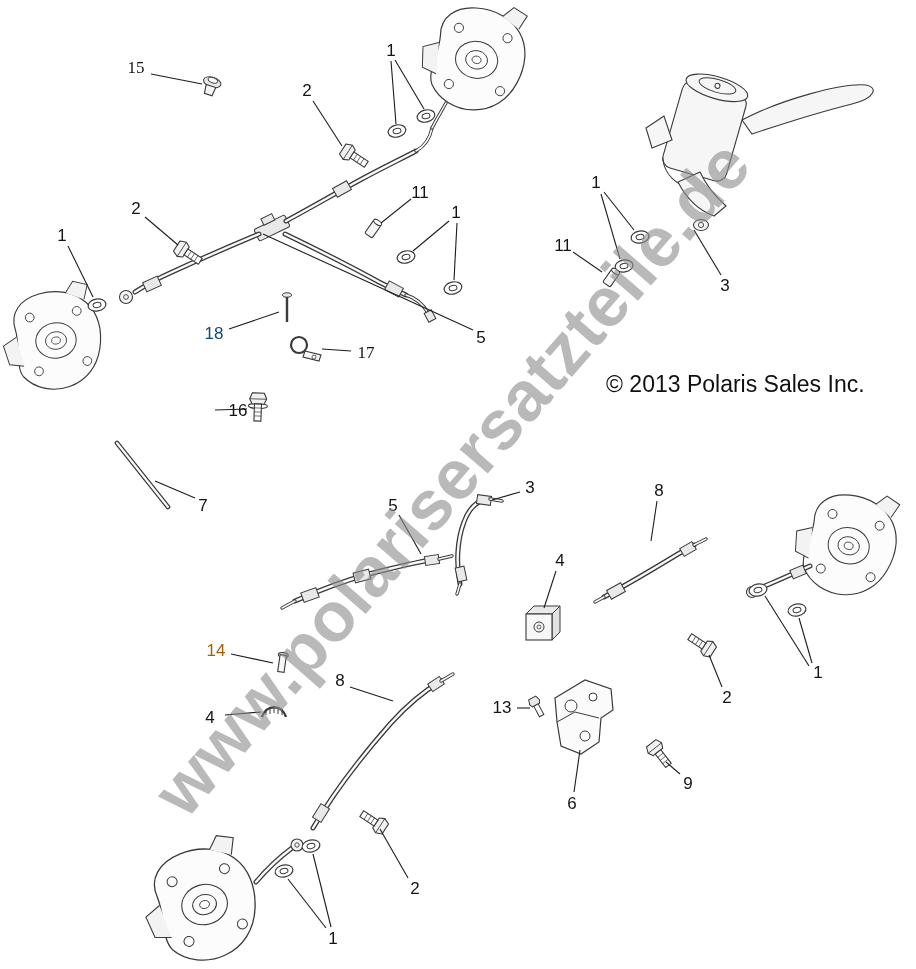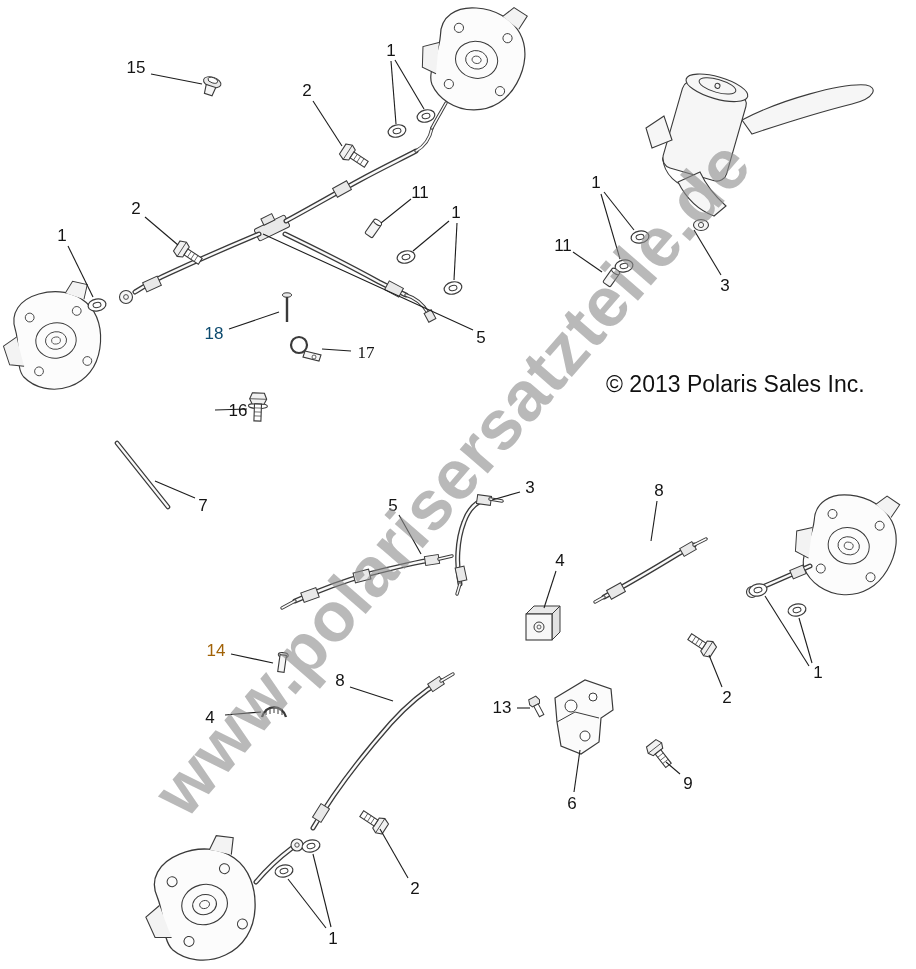--- a/index.html
+++ b/index.html
@@ -297,21 +297,21 @@
     <line x1="812" y1="663" x2="799" y2="618" stroke="#1d1d1d" stroke-width="1.1"></line>
     <line x1="809" y1="666" x2="765" y2="596" stroke="#1d1d1d" stroke-width="1.1"></line>
     <line x1="574" y1="792" x2="580" y2="750" stroke="#1d1d1d" stroke-width="1.1"></line>
     <line x1="680" y1="774" x2="666" y2="762" stroke="#1d1d1d" stroke-width="1.1"></line>
     <line x1="408" y1="878" x2="380" y2="829" stroke="#1d1d1d" stroke-width="1.1"></line>
     <line x1="326" y1="928" x2="288" y2="879" stroke="#1d1d1d" stroke-width="1.1"></line>
     <line x1="331" y1="927" x2="313" y2="854" stroke="#1d1d1d" stroke-width="1.1"></line>
   </svg>
 
 <div id="callout-layer">
-    <div class="callout" style="left: 136px; top: 67px; color: rgb(20, 20, 20);">15</div>
+    <div class="callout" style="left: 136px; top: 67px; color: rgb(20, 20, 20); font-family: Liberation Serif, serif;">15</div>
     <div class="callout" style="left: 307px; top: 90px; color: rgb(20, 20, 20);">2</div>
     <div class="callout" style="left: 391px; top: 50px; color: rgb(20, 20, 20);">1</div>
     <div class="callout" style="left: 420px; top: 192px; color: rgb(20, 20, 20);">11</div>
     <div class="callout" style="left: 456px; top: 212px; color: rgb(20, 20, 20);">1</div>
     <div class="callout" style="left: 136px; top: 208px; color: rgb(20, 20, 20);">2</div>
     <div class="callout" style="left: 62px; top: 235px; color: rgb(20, 20, 20);">1</div>
     <div class="callout" style="left: 214px; top: 333px; color: #0c4a6e;">18</div>
     <div class="callout" style="left: 366px; top: 352px; color: rgb(20, 20, 20); font-family: Liberation Serif, serif;">17</div>
     <div class="callout" style="left: 200px; top: 410px; color: rgb(20, 20, 20); margin-left: 38px;">16</div>
     <div class="callout" style="left: 481px; top: 337px; color: rgb(20, 20, 20);">5</div>

